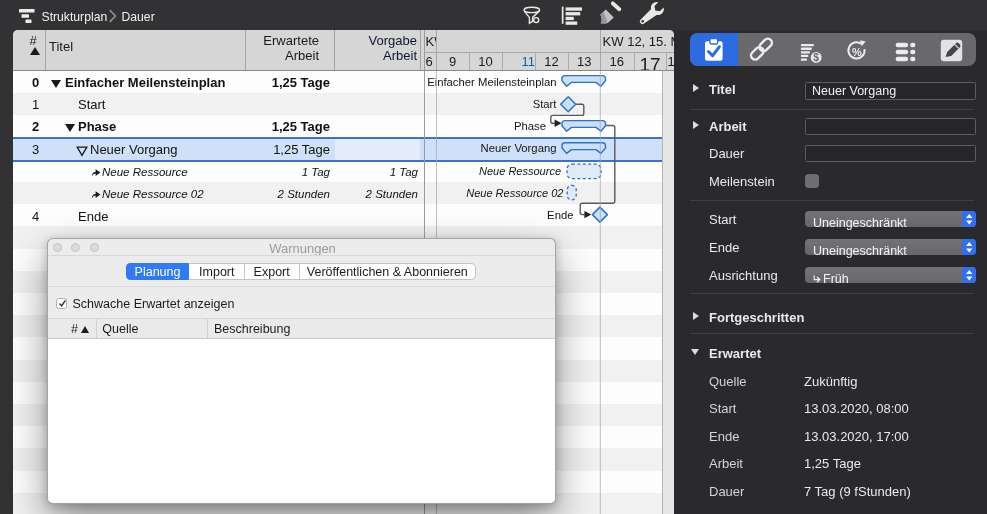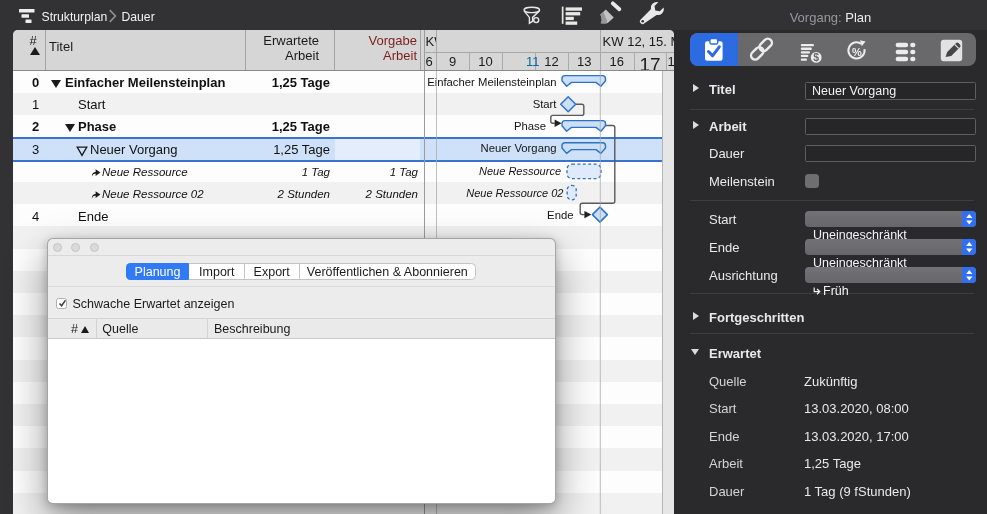--- a/index.html
+++ b/index.html
@@ -2,21 +2,21 @@
 <html><head>
 <meta charset="utf-8">
 <style>
   html,body{margin:0;padding:0;}
   body{width:987px;height:514px;overflow:hidden;background:#323234;
        font-family:"Liberation Sans",sans-serif;-webkit-font-smoothing:antialiased;}
   #stage{position:absolute;left:0;top:0;width:987px;height:514px;overflow:hidden;}
   .abs{position:absolute;}
   .lbl{position:absolute;white-space:nowrap;}
   .popup{width:171px;height:16.5px;background:linear-gradient(#737377,#67676b);border-radius:4px;}
-  .ptxt{position:absolute;left:8px;top:0;height:25px;font-size:12.5px;color:#f4f4f6;white-space:nowrap;display:flex;align-items:center;margin-top:12px;}
+  .ptxt{position:absolute;left:8px;top:0;height:25px;font-size:12.5px;color:#f4f4f6;white-space:nowrap;display:flex;align-items:center;}
   .popup .cap{position:absolute;right:0;top:0;width:14.5px;height:16.5px;background:#2f6ff0;border-radius:0 4px 4px 0;}
   .popup .cap svg{position:absolute;left:0;top:0;}
 </style>
 </head>
 <body>
 <div id="stage">
 
   <svg class="abs" style="left:0;top:0" width="700" height="30" viewBox="0 0 700 30">
 
     <g fill="#ededee">
@@ -48,21 +48,20 @@
     <g>
       <path d="M 644.5 23.2 Q 642.6 25.1 640.7 23.2 Q 638.8 21.3 640.7 19.4 L 650.9 9.2 Q 650.1 6.1 652.4 3.8 Q 654.9 1.3 658.3 2.2 L 654.5 6.0 L 655.3 10.5 L 659.8 11.3 L 663.6 7.5 Q 664.5 10.9 662.0 13.4 Q 659.7 15.7 656.6 14.9 Z" fill="#e8e8e9"></path>
       <circle cx="642.7" cy="21.3" r="1.3" fill="#323234"></circle>
     </g>
   </svg>
   <div class="lbl" style="left:41.5px;top:9.5px;font-size:12.2px;color:#f2f2f2;">Strukturplan</div>
   <svg class="abs" style="left:108px;top:9px;" width="9" height="14" viewBox="0 0 9 14">
       <path d="M 1.8 1.2 L 7.4 7.0 L 1.8 12.8" fill="none" stroke="#8e8e93" stroke-width="1.7"></path>
     </svg>
   <div class="lbl" style="left:121.5px;top:9.5px;font-size:12.2px;color:#f2f2f2;">Dauer</div>
-  <div class="lbl" style="left:674px;top:10px;width:313px;text-align:center;font-size:13px;color:#97979b;">Vorgang: <span style="color:#ebebed">Plan</span></div>
 
   <div id="content" class="abs" style="left:13px;top:30px;width:661px;height:484px;background:#fdfdfd;border-radius:5px 5px 0 0;overflow:hidden;box-shadow:inset 9px 0 7px -7px rgba(0,0,0,.28), inset 0 9px 7px -7px rgba(0,0,0,.20);">
 
     <div class="abs" style="left:0;top:41px;width:649px;height:443px;background:repeating-linear-gradient(to bottom,#fdfdfd 0,#fdfdfd 22.2px,#f1f1f1 22.2px,#f1f1f1 44.4px);"></div>
 
     <div class="abs" style="left:0;top:106.5px;width:649px;height:25px;background:#cee1f8;border-top:2px solid #3a72cd;border-bottom:2px solid #3a72cd;box-sizing:border-box;"></div>
     <div class="abs" style="left:321.5px;top:108.5px;width:85.5px;height:21px;background:#e3edfb;"></div>
 
     <div class="abs" style="left:410.5px;top:41px;width:1px;height:443px;background:#9b9b9b;"></div>
 
@@ -73,42 +72,42 @@
       <div class="abs" style="left:32px;top:0;width:1px;height:41px;background:#a3a3a3;"></div>
       <div class="abs" style="left:232px;top:0;width:1px;height:41px;background:#a3a3a3;"></div>
       <div class="abs" style="left:321px;top:0;width:1px;height:41px;background:#a3a3a3;"></div>
       <div class="abs" style="left:407px;top:0;width:1px;height:41px;background:#a3a3a3;"></div>
       <div class="abs" style="left:410.5px;top:0;width:1px;height:41px;background:#9b9b9b;"></div>
 
       <div class="lbl" style="left:16.5px;top:2.5px;font-size:13px;color:#1a1a1a;">#</div>
       <div class="abs" style="left:17px;top:16.5px;width:0;height:0;border-left:5px solid transparent;border-right:5px solid transparent;border-bottom:8px solid #1a1a1a;"></div>
       <div class="lbl" style="left:36px;top:9px;font-size:13px;color:#1a1a1a;">Titel</div>
       <div class="lbl" style="left:206px;top:2.5px;width:100px;text-align:right;font-size:13px;color:#1a1a1a;line-height:15.5px;">Erwartete<br>Arbeit</div>
-      <div class="lbl" style="left:304px;top:2.5px;width:100px;text-align:right;font-size:13px;color:#7f1d1d;line-height:15.5px;">Vorgabe<br>Arbeit</div>
+      <div class="lbl" style="left:304px;top:2.5px;width:100px;text-align:right;font-size:13px;color:#0f172a;line-height:15.5px;">Vorgabe<br>Arbeit</div>
 
       <div class="abs" style="left:423px;top:0;width:1px;height:41px;background:#a8a8a8;"></div>
       <div class="abs" style="left:587.3px;top:0;width:1px;height:41px;background:#a8a8a8;"></div>
 
       <div class="abs" style="left:411px;top:21.5px;width:250px;height:1px;background:#a8a8a8;"></div>
       <div class="abs" style="left:456px;top:22px;width:1px;height:19px;background:#ababab;"></div>
       <div class="abs" style="left:489px;top:22px;width:1px;height:19px;background:#ababab;"></div>
       <div class="abs" style="left:522px;top:22px;width:1px;height:19px;background:#ababab;"></div>
       <div class="abs" style="left:554.7px;top:22px;width:1px;height:19px;background:#ababab;"></div>
       <div class="abs" style="left:620.5px;top:22px;width:1px;height:19px;background:#ababab;"></div>
       <div class="abs" style="left:653.4px;top:22px;width:1px;height:19px;background:#ababab;"></div>
 
       <div class="abs" style="left:411px;top:4px;width:11.5px;height:16px;overflow:hidden;">
           <div class="lbl" style="left:1.5px;top:0;font-size:13px;color:#1a1a1a;">KW</div>
         </div>
       <div class="lbl" style="left:588px;top:4px;width:100px;font-size:13px;color:#1a1a1a;"><span style="display:inline-block;width:100px;text-align:center;">KW 12, 15. März</span></div>
 
       <div class="lbl" style="left:411px;top:24px;width:10px;text-align:center;font-size:13px;color:#1a1a1a;">6</div>
       <div class="lbl" style="left:423px;top:24px;width:33px;text-align:center;font-size:13px;color:#1a1a1a;">9</div>
       <div class="lbl" style="left:456px;top:24px;width:33px;text-align:center;font-size:13px;color:#1a1a1a;">10</div>
-      <div class="lbl" style="left:489px;top:24px;width:33px;text-align:left;font-size:13px;color:#0369a1;padding-left:24px;">11</div>
+      <div class="lbl" style="left:489px;top:24px;width:33px;text-align:right;font-size:13px;color:#0369a1;">11</div>
       <div class="lbl" style="left:522px;top:24px;width:33px;text-align:center;font-size:13px;color:#1a1a1a;">12</div>
       <div class="lbl" style="left:554.7px;top:24px;width:33px;text-align:center;font-size:13px;color:#1a1a1a;">13</div>
       <div class="lbl" style="left:587.3px;top:24px;width:33px;text-align:center;font-size:13px;color:#1a1a1a;">16</div>
       <div class="lbl" style="left:620.5px;top:24px;width:33px;text-align:center;font-size:19px;color:#1a1a1a;">17</div>
       <div class="lbl" style="left:654.5px;top:24px;font-size:13px;color:#1a1a1a;">18</div>
     </div>
 
     <div id="tablerows" class="abs" style="left:0;top:41px;width:410px;height:443px;font-size:13px;color:#111;">
 
       <div class="lbl" style="left:8.5px;top:4px;width:28px;text-align:center;font-weight:bold;">0</div>
@@ -265,21 +264,21 @@
     <div class="lbl" style="left:35px;top:315.5px;font-weight:bold;">Erwartet</div>
     <div class="lbl" style="left:35px;top:343.8px;color:#d4d4d6;">Quelle</div>
       <div class="lbl" style="left:130px;top:343.8px;">Zukünftig</div>
     <div class="lbl" style="left:35px;top:371.3px;color:#d4d4d6;">Start</div>
       <div class="lbl" style="left:130px;top:371.3px;">13.03.2020, 08:00</div>
     <div class="lbl" style="left:35px;top:398.7px;color:#d4d4d6;">Ende</div>
       <div class="lbl" style="left:130px;top:398.7px;">13.03.2020, 17:00</div>
     <div class="lbl" style="left:35px;top:426.2px;color:#d4d4d6;">Arbeit</div>
       <div class="lbl" style="left:130px;top:426.2px;">1,25 Tage</div>
     <div class="lbl" style="left:35px;top:453.7px;color:#d4d4d6;">Dauer</div>
-      <div class="lbl" style="left:130px;top:453.7px;">1 Tag (9 fStunden)</div>
+      <div class="lbl" style="left:130px;top:453.7px;">7 Tag (9 fStunden)</div>
 
     <div class="popup abs" style="left:131px;top:180.8px;">
         <span class="ptxt">Uneingeschränkt</span>
         <span class="cap">
           <svg width="14.5" height="16.5" viewBox="0 0 14.5 16.5">
             <polygon points="7.25,3.1 10.4,7.0 4.1,7.0" fill="#fff"></polygon>
             <polygon points="7.25,13.4 10.4,9.5 4.1,9.5" fill="#fff"></polygon>
           </svg>
         </span>
       </div>
@@ -303,20 +302,21 @@
           </svg>
         </span>
       </div>
   </div>
 
   <div id="dialog" class="abs" style="left:47px;top:238px;width:509px;height:266px;background:#ececec;border:1px solid rgba(80,80,80,.45);border-radius:6px;box-shadow:0 18px 40px rgba(0,0,0,.4),0 2px 10px rgba(0,0,0,.22);box-sizing:border-box;overflow:hidden;">
 
     <div class="abs" style="left:4.5px;top:4.4px;width:9px;height:9px;border-radius:50%;background:#dadada;border:1px solid #c3c3c3;box-sizing:border-box;"></div>
     <div class="abs" style="left:22.9px;top:4.4px;width:9px;height:9px;border-radius:50%;background:#dadada;border:1px solid #c3c3c3;box-sizing:border-box;"></div>
     <div class="abs" style="left:41.8px;top:4.4px;width:9px;height:9px;border-radius:50%;background:#dadada;border:1px solid #c3c3c3;box-sizing:border-box;"></div>
+    <div class="lbl" style="left:0;top:1.5px;width:509px;text-align:center;font-size:13px;color:#9c9c9c;">Warnungen</div>
     <div class="abs" style="left:0;top:16.3px;width:509px;height:1px;background:#d8d8d8;"></div>
 
     <div class="abs" style="left:78px;top:24px;width:349.6px;height:16.6px;background:#fff;border:1px solid #c3c3c3;border-radius:4.5px;box-sizing:border-box;">
       <div class="abs" style="left:-1px;top:-1px;width:63.3px;height:16.6px;background:#317af5;border-radius:4.5px 1px 1px 4.5px;"></div>
       <div class="abs" style="left:117.2px;top:0;width:1px;height:14.6px;background:#c9c9c9;"></div>
       <div class="abs" style="left:172px;top:0;width:1px;height:14.6px;background:#c9c9c9;"></div>
       <div class="lbl" style="left:-1px;top:0.5px;width:63px;text-align:center;font-size:12.5px;color:#fff;">Planung</div>
       <div class="lbl" style="left:62.3px;top:0.5px;width:55px;text-align:center;font-size:12.5px;color:#1c1c1c;">Import</div>
       <div class="lbl" style="left:117.2px;top:0.5px;width:55px;text-align:center;font-size:12.5px;color:#1c1c1c;">Export</div>
       <div class="lbl" style="left:172px;top:0.5px;width:176.6px;text-align:center;font-size:12.5px;color:#1c1c1c;">Veröffentlichen &amp; Abonnieren</div>

